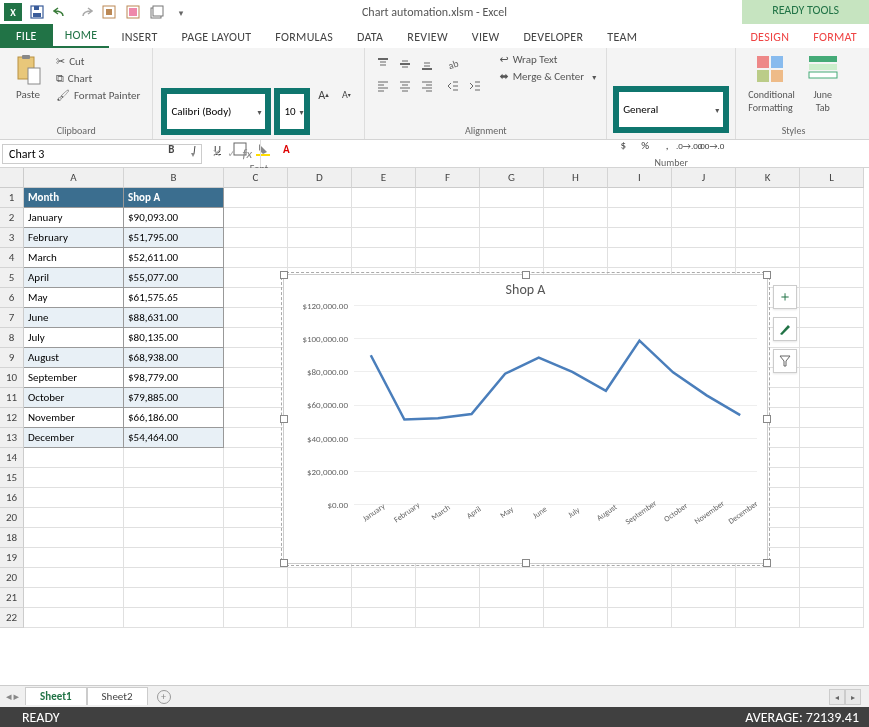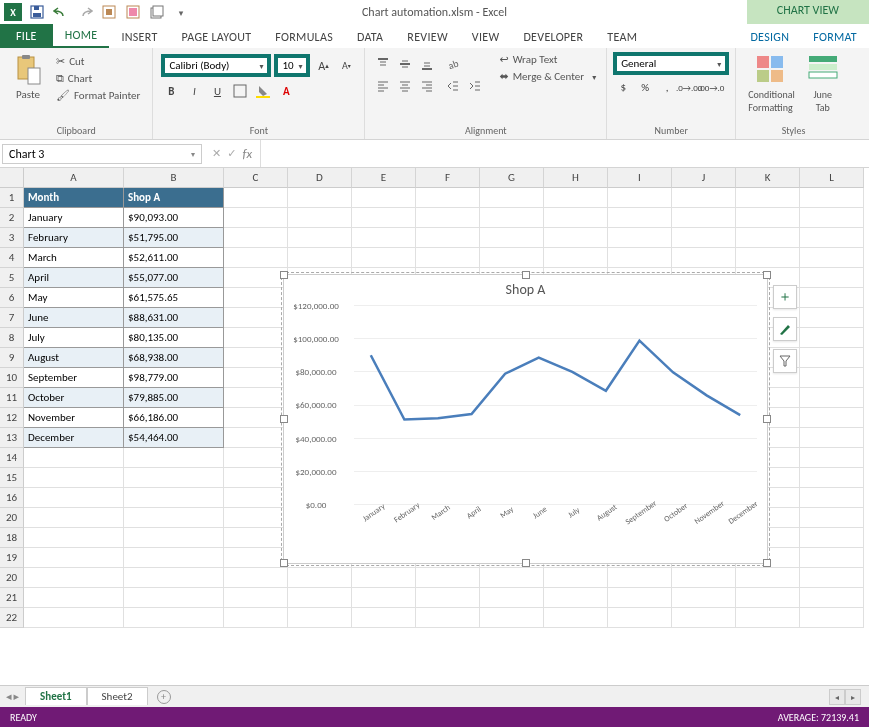--- a/index.html
+++ b/index.html
@@ -11,34 +11,34 @@
 .qat-icon { width: 22px; height: 22px; display: flex; align-items: center; justify-content: center; color: #444; }
 .qat-x { width: 18px; height: 18px; background: #217346; color: white; font-weight: bold; display: flex; align-items: center; justify-content: center; font-size: 10px; }
 .title-text { position: absolute; left: 50%; transform: translateX(-50%); color: #555; font-size: 12px; }
 .chart-tools { position: absolute; right: 0; top: 0; height: 24px; background: #c6e4c0; padding: 3px 30px; color: #217346; font-size: 12px; }
 
 
 .ribbon-tabs { height: 24px; display: flex; align-items: flex-end; }
 .tab { padding: 4px 12px; color: #444; font-size: 12px; text-transform: uppercase; cursor: pointer; letter-spacing: 0.3px; }
 .tab.file { background: #217346; color: #fff; padding: 5px 16px; }
 .tab.active { color: #217346; border-bottom: 2px solid #217346; }
-.tab.tools { color: #0369a1; margin-top: 12px; }
+.tab.tools { color: #ef4444; margin-top: 12px; }
 
 
 .ribbon { height: 92px; display: flex; border-bottom: 1px solid #d4d4d4; background: #f4f4f4; }
 .ribbon-group { display: flex; flex-direction: column; border-right: 1px solid #ddd; padding: 4px 6px 2px 6px; }
 .ribbon-group-body { flex: 1; display: flex; align-items: flex-start; }
 .ribbon-group-label { text-align: center; color: #666; font-size: 10px; padding-top: 1px; }
 .big-btn { display: flex; flex-direction: column; align-items: center; justify-content: center; padding: 2px 6px; color: #555; }
 .big-btn .icon { width: 32px; height: 32px; margin-bottom: 2px; }
 .small-btns { display: flex; flex-direction: column; gap: 2px; padding: 2px; }
 .small-btn { display: flex; align-items: center; gap: 4px; color: #555; padding: 1px 4px; font-size: 11px; }
 .font-box { display: flex; flex-direction: column; gap: 4px; padding: 2px; }
 .font-row { display: flex; gap: 3px; align-items: center; }
-.combo { border: 4px solid #0f766e; background: #fff; padding: 1px 4px; font-size: 11px; display: flex; align-items: center; justify-content: space-between; }
+.combo { border: 6px solid #0f766e; background: #fff; padding: 11px 4px; font-size: 11px; display: flex; align-items: center; justify-content: space-between; margin-top: 34px; }
 .combo .arrow { color: #555; font-size: 8px; margin-left: 4px; }
 .format-btn { width: 20px; height: 20px; display: flex; align-items: center; justify-content: center; color: #444; }
 .align-grid { display: grid; grid-template-columns: repeat(3, 20px); grid-template-rows: repeat(2, 20px); gap: 2px; }
 .align-btn { display: flex; align-items: center; justify-content: center; }
 .align-extras { display: flex; flex-direction: column; gap: 2px; margin-left: 8px; }
 .num-col { display: flex; flex-direction: column; gap: 2px; }
 
 
 .formula-bar-row { height: 28px; display: flex; align-items: center; border-bottom: 1px solid #d4d4d4; background: #fff; }
 .name-box { width: 200px; border: 1px solid #ccc; margin: 2px; padding: 2px 6px; font-size: 12px; display: flex; justify-content: space-between; align-items: center; }
@@ -58,41 +58,41 @@
 .hdr-cell { background: #3b6e8f; color: #fff; font-weight: bold; border-right: 1px solid #999; border-bottom: 1px solid #999; }
 .alt-row .data-cell { background: #e8f0f6; }
 
 
 .chart-obj { position: absolute; left: 283px; top: 106px; width: 485px; height: 290px; background: #fff; border: 1px solid #ccc; }
 .chart-obj::before { content: ""; position: absolute; inset: -3px; border: 1px dashed #aaa; pointer-events: none; }
 .chart-handle { position: absolute; width: 8px; height: 8px; background: #fff; border: 1px solid #888; }
 .chart-title { text-align: center; font-size: 14px; color: #555; padding: 6px 0 2px 0; }
 .chart-body { position: relative; height: 230px; padding: 0 10px 0 70px; }
 .y-axis-labels { position: absolute; left: 0; top: 0; bottom: 20px; width: 68px; display: flex; flex-direction: column; justify-content: space-between; }
-.y-label { text-align: center; font-size: 9px; color: #666; padding-right: 4px; }
+.y-label { text-align: right; font-size: 9px; color: #666; padding-right: 4px; }
 .plot { position: absolute; left: 70px; right: 10px; top: 5px; bottom: 25px; border-bottom: 1px solid #ccc; }
 .gridline { position: absolute; left: 0; right: 0; border-top: 1px solid #eee; }
 .x-labels { position: absolute; left: 70px; right: 10px; bottom: -18px; height: 40px; display: flex; }
 .x-label { flex: 1; font-size: 8px; color: #666; text-align: center; transform: rotate(-35deg); transform-origin: top center; }
 .line-path { position: absolute; inset: 0; }
 .chart-side-btns { position: absolute; right: -30px; top: 10px; display: flex; flex-direction: column; gap: 8px; }
 .chart-side-btn { width: 24px; height: 24px; border: 1px solid #ccc; background: #fff; display: flex; align-items: center; justify-content: center; color: #217346; font-size: 14px; box-shadow: 0 1px 2px rgba(0,0,0,0.1); }
 
 
 .sheet-tabs-row { position: absolute; bottom: 20px; left: 0; right: 0; height: 22px; background: #f0f0f0; display: flex; align-items: center; border-top: 1px solid #ccc; }
 .tab-nav { display: flex; gap: 2px; padding: 0 6px; color: #888; }
 .sheet-tab { padding: 2px 14px; background: #fff; border: 1px solid #ccc; border-bottom: none; font-size: 11px; color: #444; margin-top: -1px; }
 .sheet-tab.active { font-weight: bold; color: #217346; }
 .sheet-add { width: 20px; height: 20px; display: flex; align-items: center; justify-content: center; color: #888; margin-left: 6px; border-radius: 50%; }
 .sheet-add-circle { width: 14px; height: 14px; border: 1px solid #999; border-radius: 50%; display: flex; align-items: center; justify-content: center; font-size: 10px; }
 .h-scroll { margin-left: auto; width: 40px; height: 16px; display: flex; }
 .scroll-btn { width: 16px; height: 16px; background: #e8e8e8; border: 1px solid #ccc; display: flex; align-items: center; justify-content: center; font-size: 8px; color: #666; }
 
 
-.status-bar { position: absolute; bottom: 0; left: 0; right: 0; height: 20px; background: #701a75; color: #fff; display: flex; align-items: center; font-size: 10px; }
+.status-bar { position: absolute; bottom: 0; left: 0; right: 0; height: 20px; background: #404040; color: #fff; display: flex; align-items: center; font-size: 14px; padding-left: 12px; }
 .status-left { padding: 0 10px; }
 .status-right { margin-left: auto; padding: 0 10px; }
 
 svg { display: block; }
 </style>
 </head>
 <body>
 
 <div class="title-bar">
   <div class="qat">
@@ -130,21 +130,21 @@
       </div>
     <div class="qat-icon">
         <svg width="14" height="14">
           <rect x="1" y="3" width="10" height="10" fill="none" stroke="#777" stroke-width="1"></rect>
           <rect x="3" y="1" width="10" height="10" fill="#fff" stroke="#777"></rect>
         </svg>
       </div>
     <div class="qat-icon" style="font-size:9px;color:#666;">▾</div>
   </div>
   <div class="title-text">Chart automation.xlsm - Excel</div>
-  <div class="chart-tools">CHART VIEW</div>
+  <div class="chart-tools">READY TOOLS</div>
 </div>
 
 <div class="ribbon-tabs">
   <div class="tab file">FILE</div>
   <div class="tab active">HOME</div>
   <div class="tab">INSERT</div>
   <div class="tab">PAGE LAYOUT</div>
   <div class="tab">FORMULAS</div>
   <div class="tab">DATA</div>
   <div class="tab">REVIEW</div>

